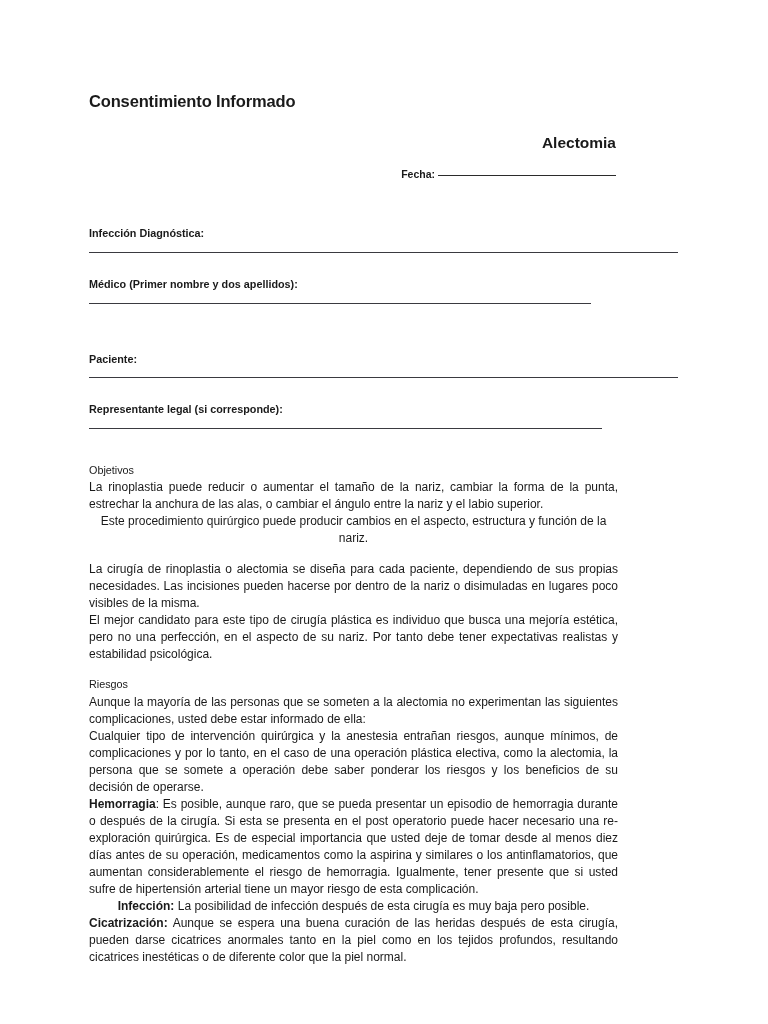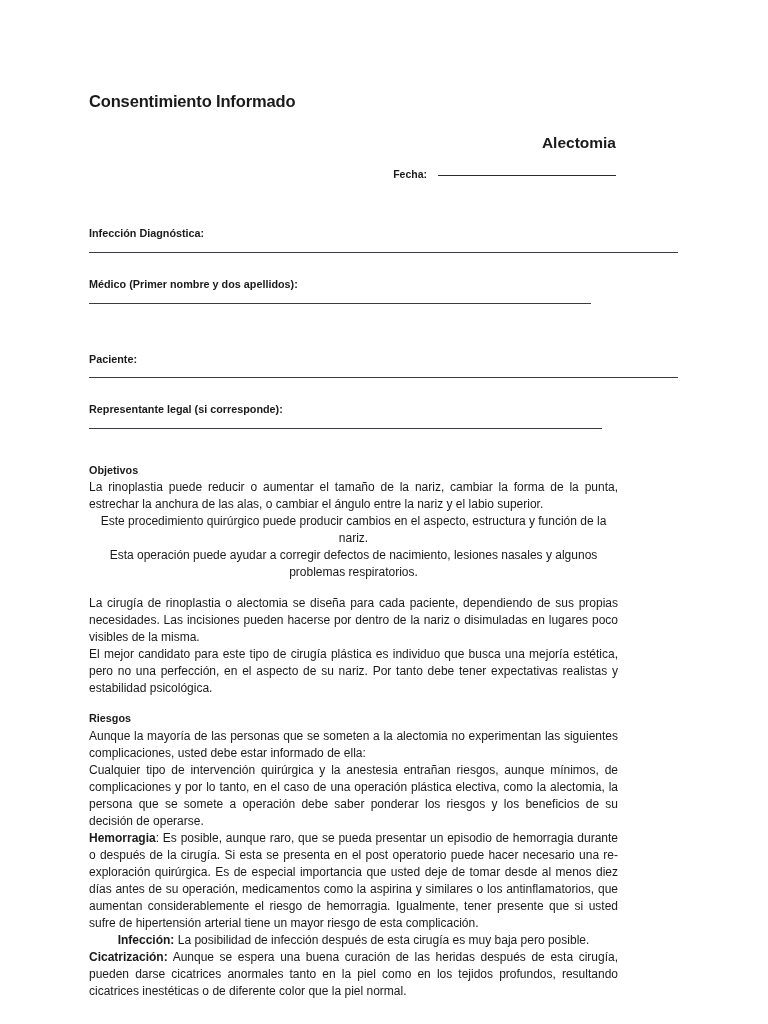--- a/index.html
+++ b/index.html
@@ -37,21 +37,20 @@
     font-weight: bold;
     text-align: right;
     margin: 0 2px 16px 0;
     line-height: 1.2;
   }
   .fecha-row {
     display: flex;
     justify-content: flex-end;
     align-items: baseline;
     margin: 12px 2px 0 0;
-    gap: 8px;
   }
   .fecha-label {
     font-size: 10.5px;
     font-weight: bold;
     margin-right: 3px;
   }
   .fecha-rule {
     display: inline-block;
     width: 178px;
     border-bottom: 1.4px solid #2b2b2b;
@@ -87,21 +86,21 @@
 
   
   .sections {
     margin-top: 34px;
   }
   .section {
     margin-bottom: 14px;
   }
   .section-heading {
     font-size: 10.8px;
-    font-weight: bold;
+    font-weight: normal;
     margin: 0 0 1px 0;
     line-height: 1.42;
   }
   .para {
     font-size: 12px;
     line-height: 1.42;
     margin: 0;
     text-align: justify;
     text-justify: inter-word;
   }
@@ -157,21 +156,20 @@
     </div>
 
   </div>
 
   <div class="sections">
 
     <div class="section">
       <p class="section-heading">Objetivos</p>
       <p class="para">La rinoplastia puede reducir o aumentar el tamaño de la nariz, cambiar la forma de la punta, estrechar la anchura de las alas, o cambiar el ángulo entre la nariz y el labio superior.</p>
       <p class="para no-justify">Este procedimiento quirúrgico puede producir cambios en el aspecto, estructura y función de la nariz.</p>
-      <p class="para no-justify">Esta  operación puede ayudar a corregir defectos  de nacimiento, lesiones nasales y algunos problemas respiratorios.</p>
     </div>
 
     <div class="section">
       <p class="para">La cirugía de rinoplastia o alectomia se diseña para cada paciente, dependiendo de sus propias necesidades. Las incisiones pueden hacerse por dentro de la nariz o disimuladas en lugares poco visibles de la misma.</p>
       <p class="para">El mejor candidato para este tipo de cirugía plástica es individuo que busca una mejoría estética, pero no una perfección, en el aspecto de su nariz. Por tanto debe tener expectativas realistas y estabilidad psicológica.</p>
     </div>
 
     <div class="section">
       <p class="section-heading">Riesgos</p>
       <p class="para">Aunque la mayoría de las personas que se someten a la alectomia no experimentan las siguientes complicaciones, usted debe estar informado de ella:</p>

